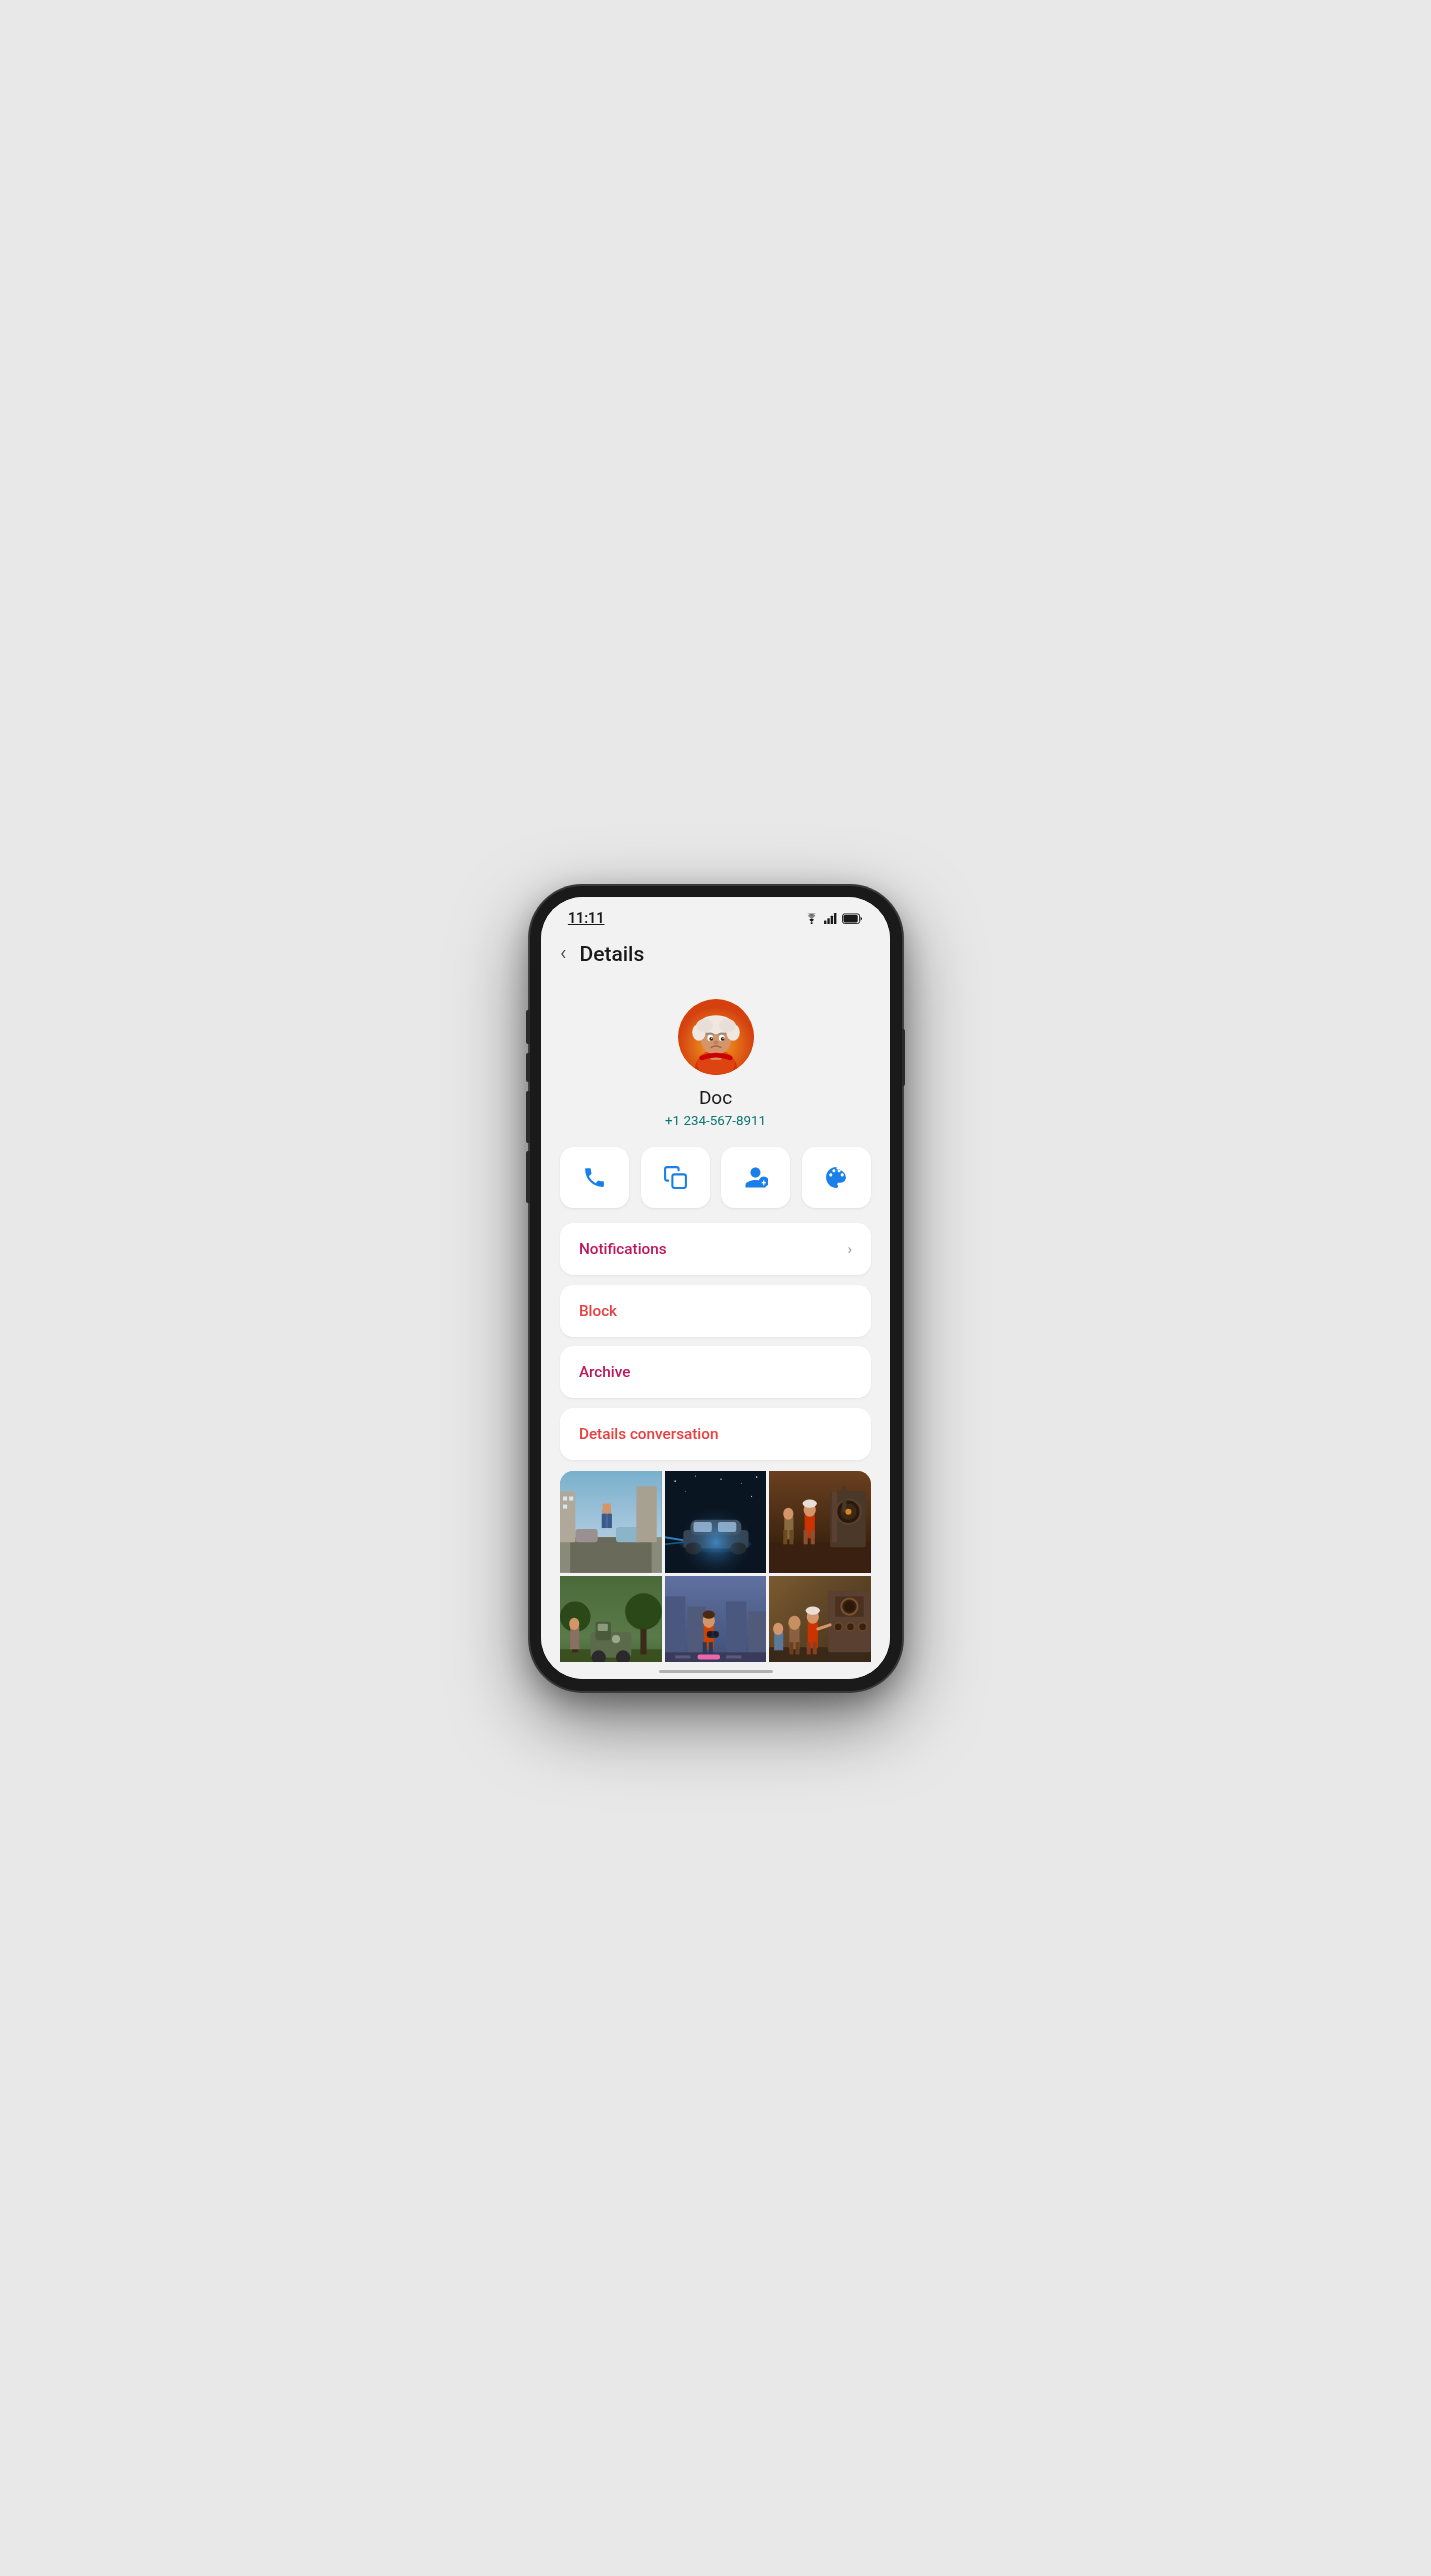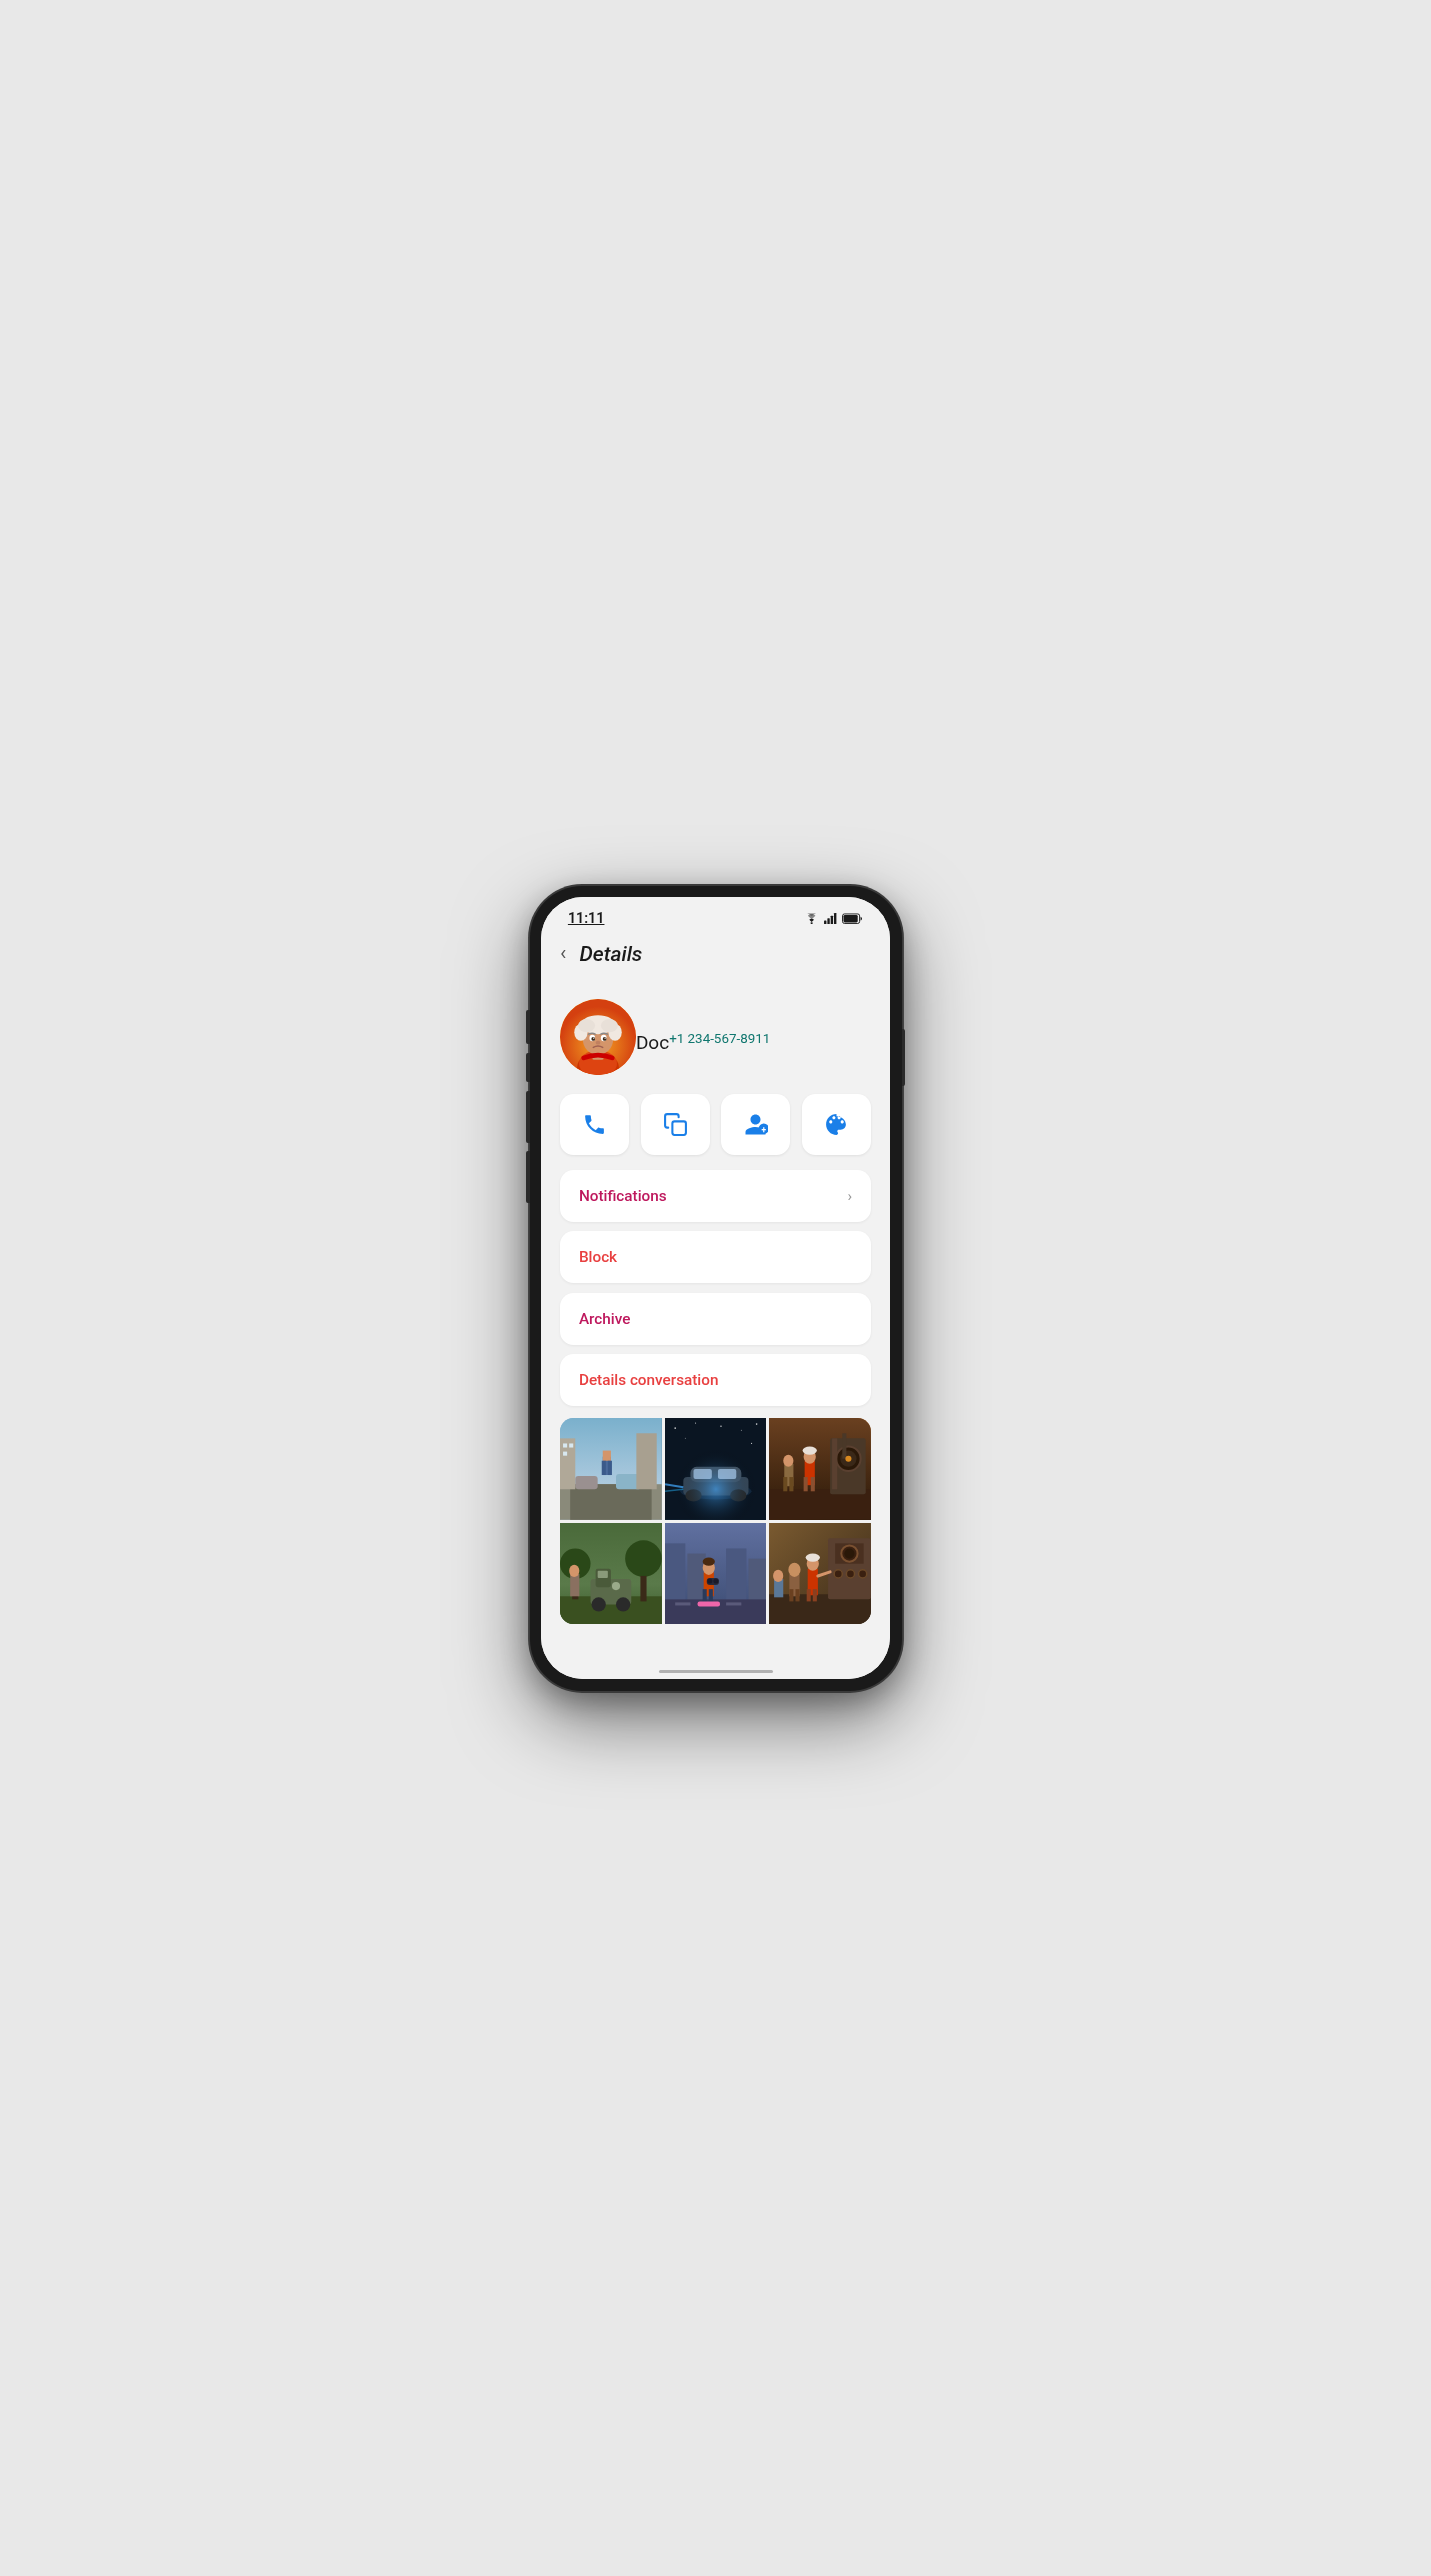--- a/index.html
+++ b/index.html
@@ -94,37 +94,36 @@
       cursor: pointer;
       padding: 3.8px 7.6px 3.8px 0;
       line-height: 1;
     }
 
     .header-title {
       font-size: 21px;
       font-weight: 500;
       color: #1a1a1a;
       margin-left: 5.7px;
-      font-style: italic;
     }
 
     
     .content {
       flex: 1;
       overflow-y: auto;
       background: #f2f2f2;
       padding-bottom: 19px;
     }
 
     .content::-webkit-scrollbar { display: none; }
 
     
     .avatar-section {
       display: flex;
-      flex-direction: row;
+      flex-direction: column;
       align-items: center;
       padding: 19px 19px 15.3px;
     }
 
     .avatar-container {
       width: 76px;
       height: 76px;
       border-radius: 50%;
       overflow: hidden;
       background: linear-gradient(135deg, #f5a623, #e8450a);

